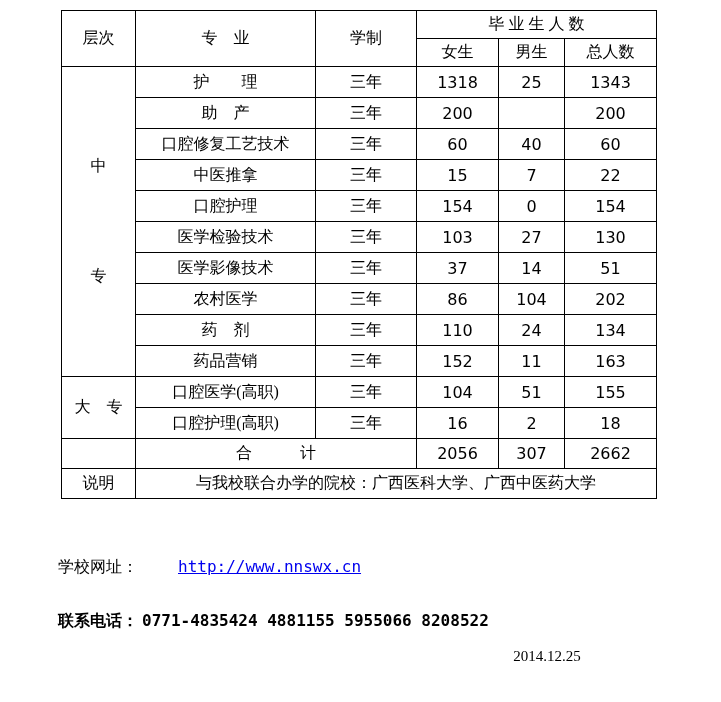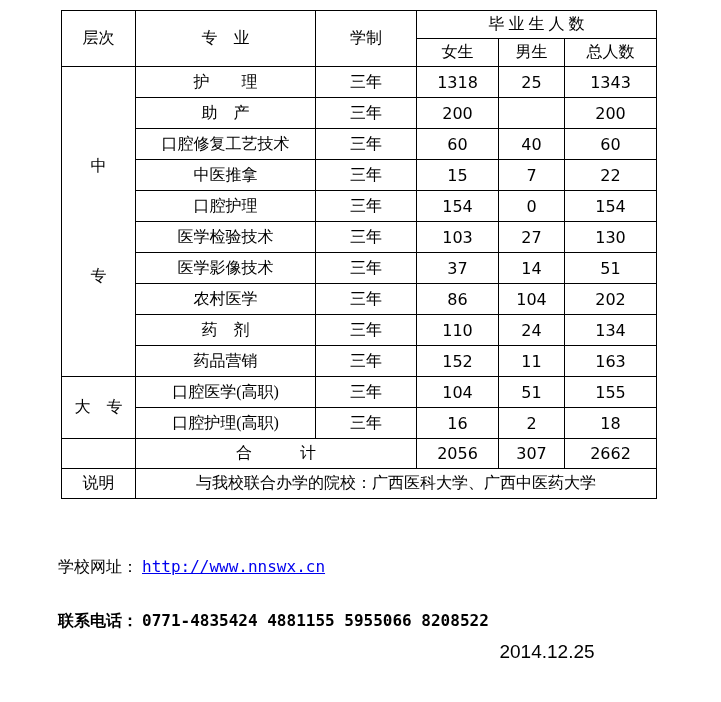--- a/index.html
+++ b/index.html
@@ -59,35 +59,37 @@
   .footer-line.l1 { top: 557px; }
   .footer-line.l2 { top: 611px; font-weight: bold; }
   .mono {
     font-family: "DejaVu Sans Mono", "Liberation Mono", monospace;
     font-size: 16px;
   }
   .link {
     color: #0000ee;
     text-decoration: underline;
     cursor: pointer;
+    margin-left: 36px;
   }
   .office-block {
     position: absolute;
     left: 428px;
     top: 641px;
     width: 238px;
     text-align: center;
   }
   .office-name {
     font-size: 17px;
     letter-spacing: 2px;
   }
   .office-date {
-    font-family: Liberation Sans, sans-serif;
-    font-size: 19px;
+    font-family: Liberation Serif, serif;
+    font-size: 15px;
+    margin-top: 7px;
   }
 </style>
 </head>
 <body>
 
 <div class="table-wrap">
   <table class="grad-table">
     <colgroup>
       <col style="width:74px">
       <col style="width:180px">

